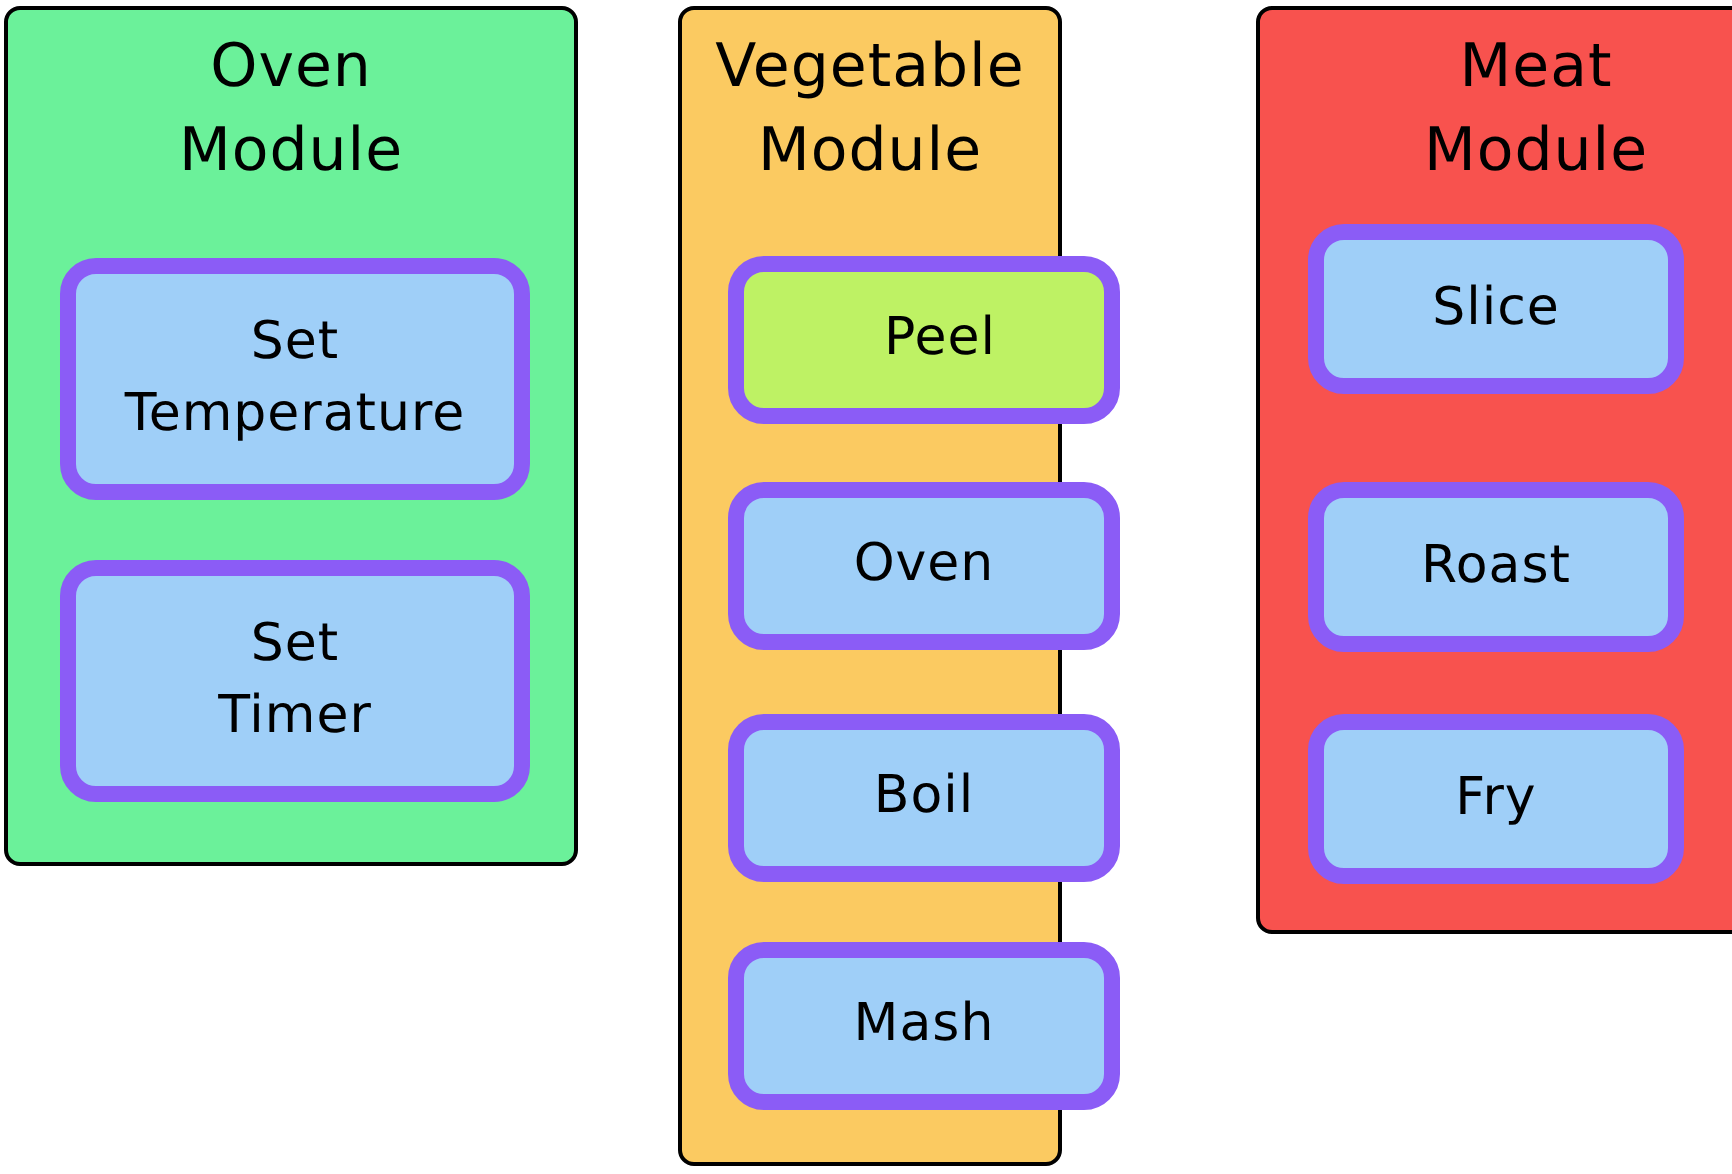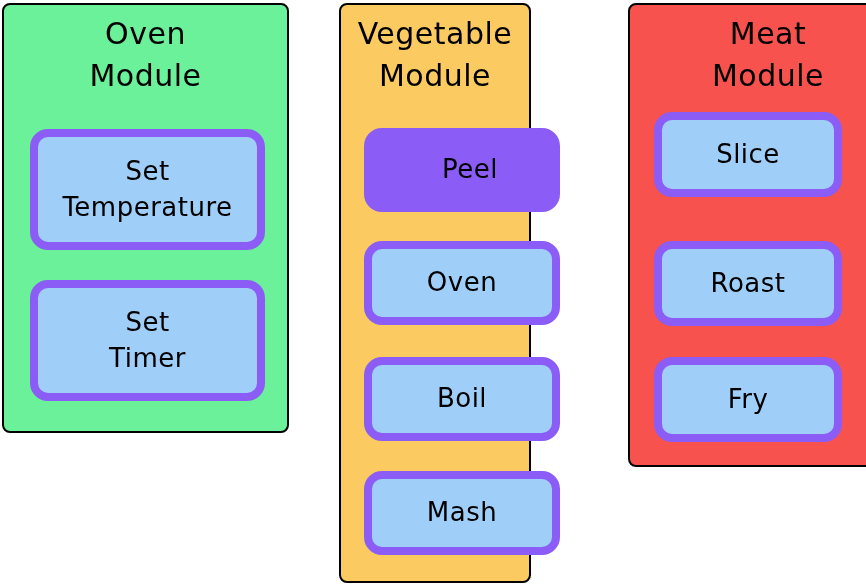--- a/index.html
+++ b/index.html
@@ -80,21 +80,21 @@
 Module</div>
   <div class="btn oven-b1" style="background-color: rgb(159, 207, 248);">Set
 Temperature</div>
   <div class="btn oven-b2" style="background-color: rgb(159, 207, 248);">Set
 Timer</div>
 </div>
 
 <div class="module" id="module-vegetable" style="background-color: rgb(251, 202, 97);">
   <div class="module-title">Vegetable
 Module</div>
-  <div class="btn veg-b1" style="background-color: #8b5cf6; padding-left: 16px;">Peel</div>
+  <div class="btn veg-b1" style="background-color: #bef264; padding-left: 16px;">Peel</div>
   <div class="btn veg-b2" style="background-color: rgb(159, 207, 248);">Oven</div>
   <div class="btn veg-b3" style="background-color: rgb(159, 207, 248);">Boil</div>
   <div class="btn veg-b4" style="background-color: rgb(159, 207, 248);">Mash</div>
 </div>
 
 <div class="module" id="module-meat" style="background-color: rgb(248, 82, 78);">
   <div class="module-title">Meat
 Module</div>
   <div class="btn meat-b1" style="background-color: rgb(159, 207, 248);">Slice</div>
   <div class="btn meat-b2" style="background-color: rgb(159, 207, 248);">Roast</div>

